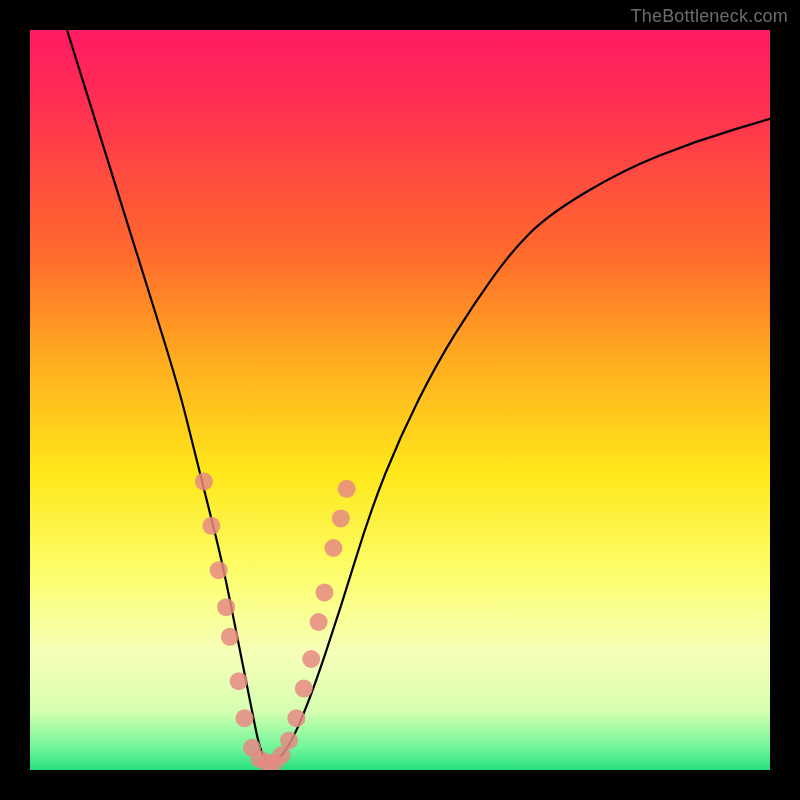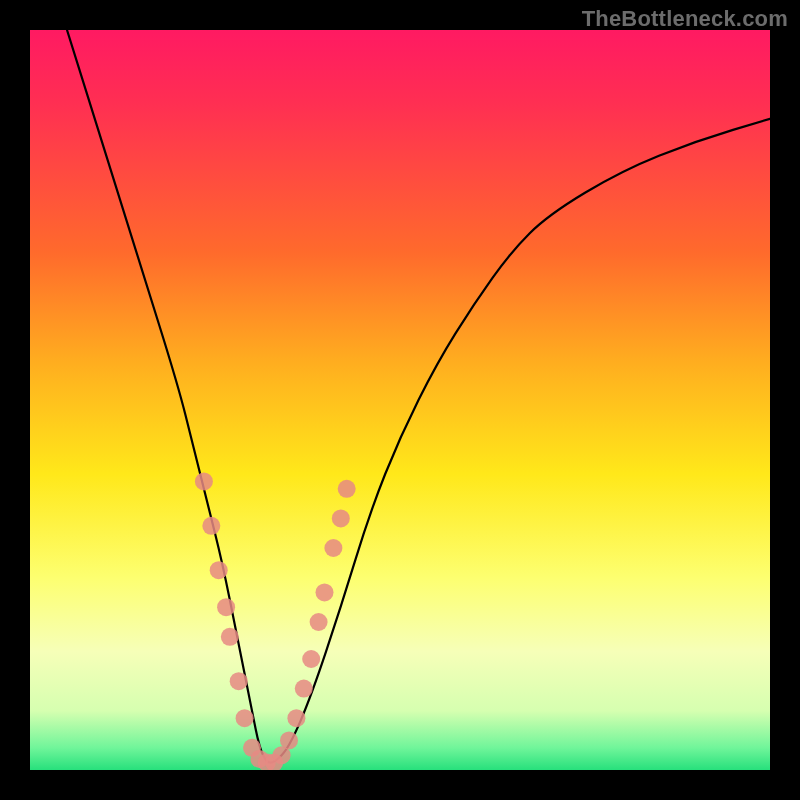--- a/index.html
+++ b/index.html
@@ -40,23 +40,23 @@
       #f6ffb8 84%,
       #d6ffb0 92%,
       #70f59a 97%,
       #27e07c 100%
     );
   }
   .watermark {
     position: absolute;
     top: 6px;
     right: 12px;
-    font-size: 22px;
+    font-size: 18px;
     color: #6c6c6c;
-    font-weight: 700;
+    font-weight: 400;
     letter-spacing: 0.2px;
     user-select: none;
   }
   svg.curve {
     position: absolute;
     left: 0; top: 0;
     width: 740px;
     height: 740px;
   }
   .curve-path {

